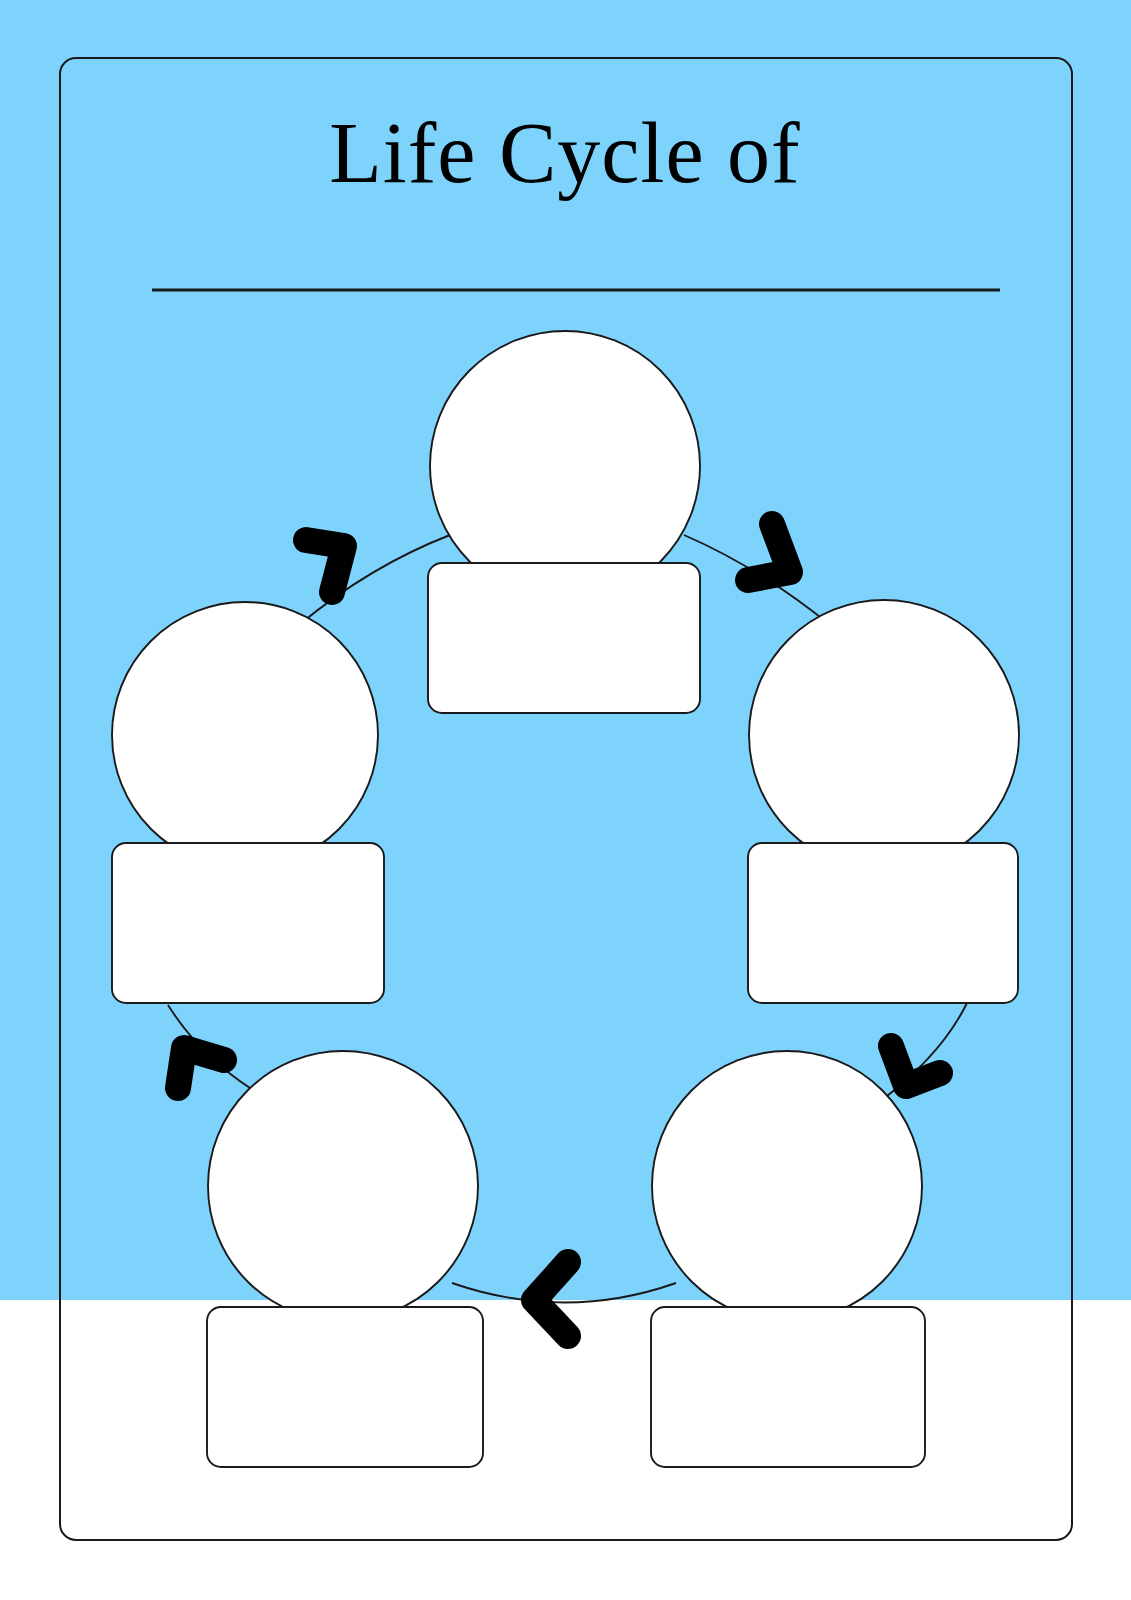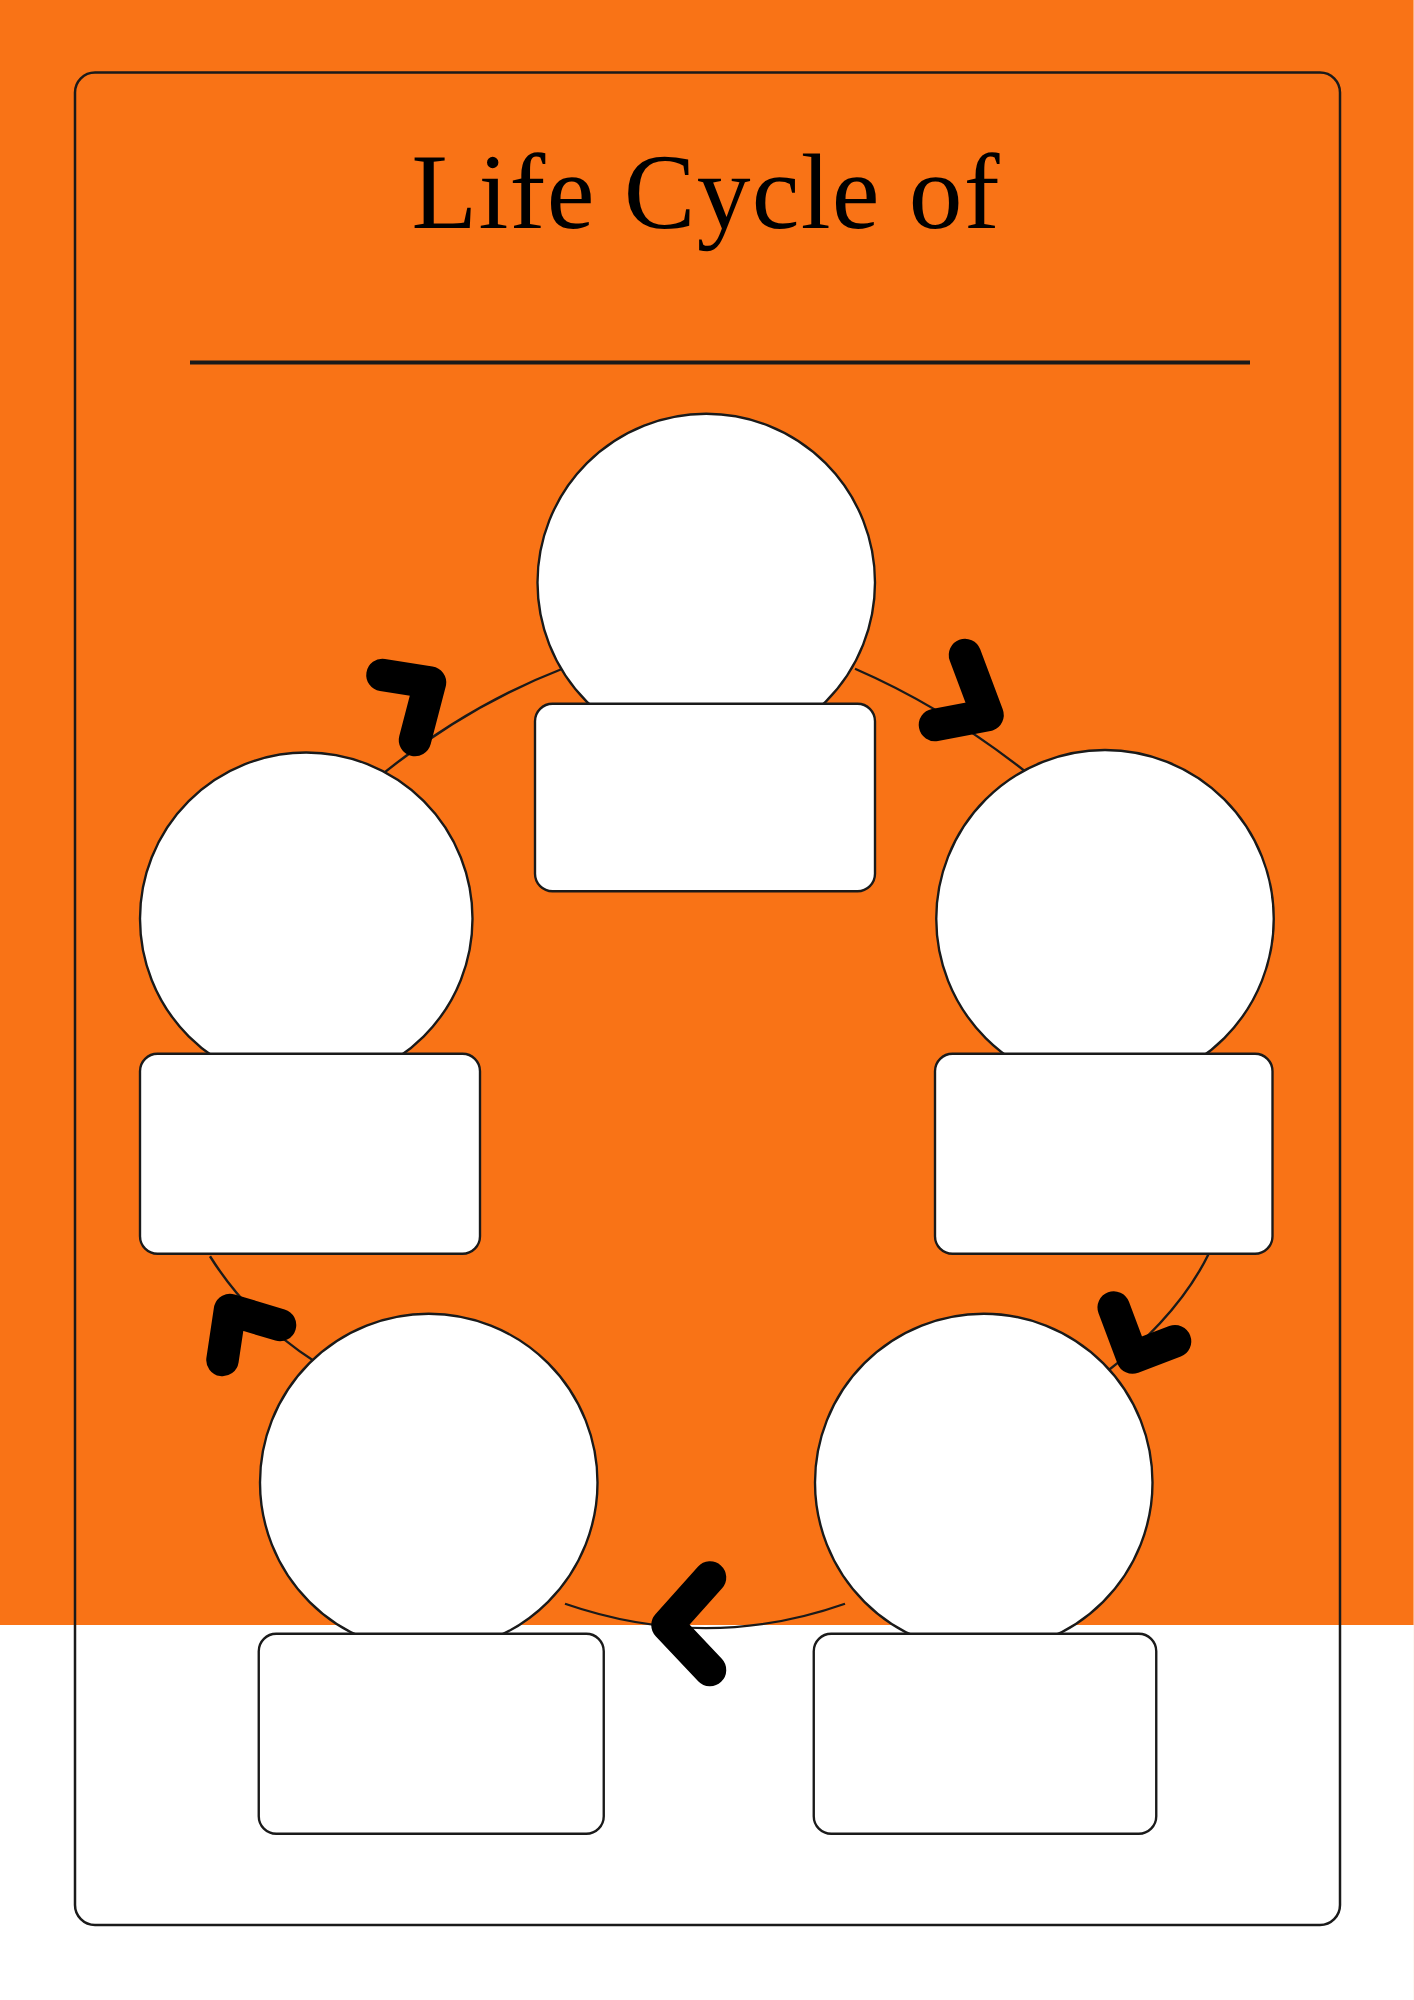--- a/index.html
+++ b/index.html
@@ -10,21 +10,21 @@
   body {
     width: 1131px;
     height: 1600px;
     font-family: "Liberation Serif", serif;
     overflow: hidden;
   }
   #worksheet {
     position: relative;
     width: 1131px;
     height: 1300px;
-    background: #f97316;
+    background: #7dd3fc;
   }
   #worksheet-svg {
     position: absolute;
     top: 0;
     left: 0;
     width: 1131px;
     height: 1600px;
     display: block;
   }
   .page-border {

